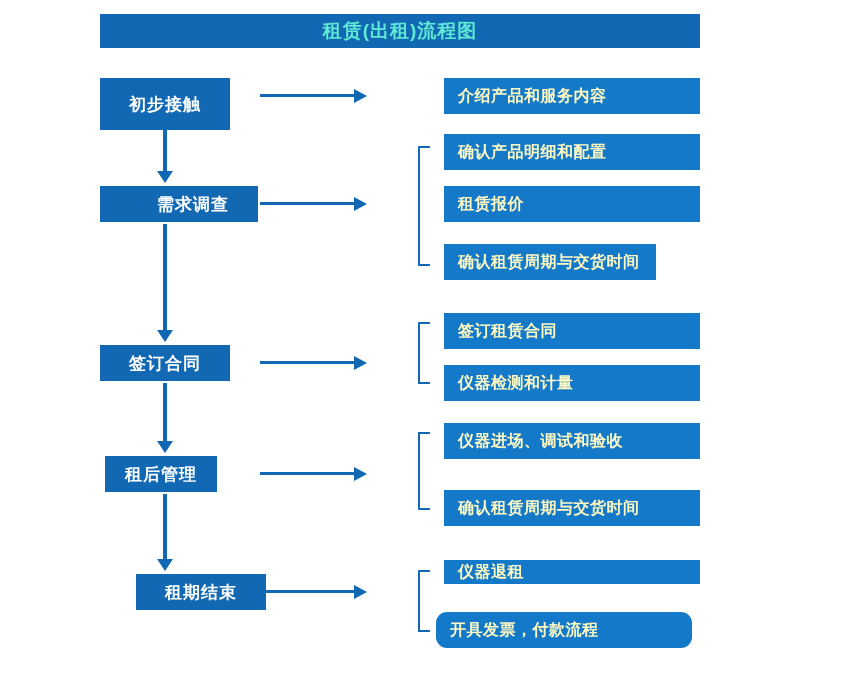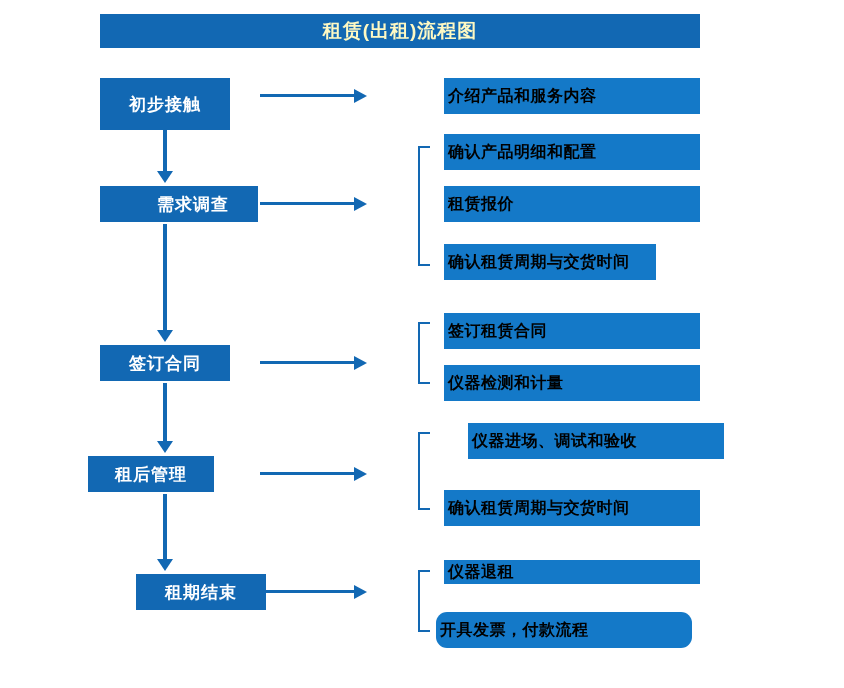--- a/index.html
+++ b/index.html
@@ -17,21 +17,21 @@
     background: #ffffff;
     overflow: hidden;
   }
   .title-bar {
     position: absolute;
     left: 100px;
     top: 14px;
     width: 600px;
     height: 34px;
     background: #1268b3;
-    color: #fef9c3;
+    color: #5eead4;
     font-size: 19px;
     font-weight: bold;
     display: flex;
     align-items: center;
     justify-content: center;
     letter-spacing: 1px;
   }
   .stage-box {
     position: absolute;
     background: #1268b3;
@@ -39,26 +39,26 @@
     font-size: 17px;
     font-weight: bold;
     display: flex;
     align-items: center;
     justify-content: center;
     letter-spacing: 1px;
   }
   .detail-box {
     position: absolute;
     background: #1479c8;
-    color: #000000;
+    color: #fef9c3;
     font-size: 16px;
     font-weight: bold;
     display: flex;
     align-items: center;
-    padding-left: 4px;
+    padding-left: 14px;
     box-sizing: border-box;
     letter-spacing: 0.5px;
   }
   
   .v-arrow {
     position: absolute;
     width: 4px;
     background: #1268b3;
   }
   .v-arrow::after {
@@ -104,21 +104,21 @@
 </head>
 <body>
 
 <div id="canvas">
 
   <div class="title-bar">租赁(出租)流程图</div>
 
   <div class="stage-box" style="left:100px; top:78px; width:130px; height:52px;">初步接触</div>
   <div class="stage-box" style="left:100px; top:186px; width:130px; height:36px;padding-left:28px;">需求调查</div>
   <div class="stage-box" style="left:100px; top:345px; width:130px; height:36px;">签订合同</div>
-  <div class="stage-box" style="left:88px; top:456px; width:126px; height:36px;text-align:right;">租后管理</div>
+  <div class="stage-box" style="left:105px; top:456px; width:112px; height:36px;text-align:right;">租后管理</div>
   <div class="stage-box" style="left:100px; top:574px; width:130px; height:36px;margin-left:36px;">租期结束</div>
 
   <div class="v-arrow" style="left:163px; top:116px; height:56px;"></div>
   <div class="v-arrow" style="left:163px; top:224px; height:107px;"></div>
   <div class="v-arrow" style="left:163px; top:383px; height:59px;"></div>
   <div class="v-arrow" style="left:163px; top:494px; height:66px;"></div>
 
   <div class="h-arrow" style="left:260px; top:94px; width:95px;"></div>
   <div class="h-arrow" style="left:260px; top:202px; width:95px;"></div>
   <div class="h-arrow" style="left:260px; top:361px; width:95px;"></div>
@@ -129,18 +129,18 @@
   <div class="bracket" style="left:418px; top:322px; height:62px;"></div>
   <div class="bracket" style="left:418px; top:432px; height:78px;"></div>
   <div class="bracket" style="left:418px; top:570px; height:62px;"></div>
 
   <div class="detail-box" style="left:444px; top:78px; width:256px; height:36px;">介绍产品和服务内容</div>
   <div class="detail-box" style="left:444px; top:134px; width:256px; height:36px;">确认产品明细和配置</div>
   <div class="detail-box" style="left:444px; top:186px; width:256px; height:36px;">租赁报价</div>
   <div class="detail-box" style="left:444px; top:244px; width:212px; height:36px;">确认租赁周期与交货时间</div>
   <div class="detail-box" style="left:444px; top:313px; width:256px; height:36px;">签订租赁合同</div>
   <div class="detail-box" style="left:444px; top:365px; width:256px; height:36px;">仪器检测和计量</div>
-  <div class="detail-box" style="left:444px; top:423px; width:256px; height:36px;margin-left:24px;">仪器进场、调试和验收</div>
+  <div class="detail-box" style="left:444px; top:423px; width:256px; height:36px;">仪器进场、调试和验收</div>
   <div class="detail-box" style="left:444px; top:490px; width:256px; height:36px;">确认租赁周期与交货时间</div>
   <div class="detail-box" style="left:444px; top:560px; width:256px; height:24px;">仪器退租</div>
   <div class="detail-box" style="left:436px; top:612px; width:256px; height:36px;border-radius:11px;">开具发票，付款流程</div>
 
 </div>
 
 </body></html>

